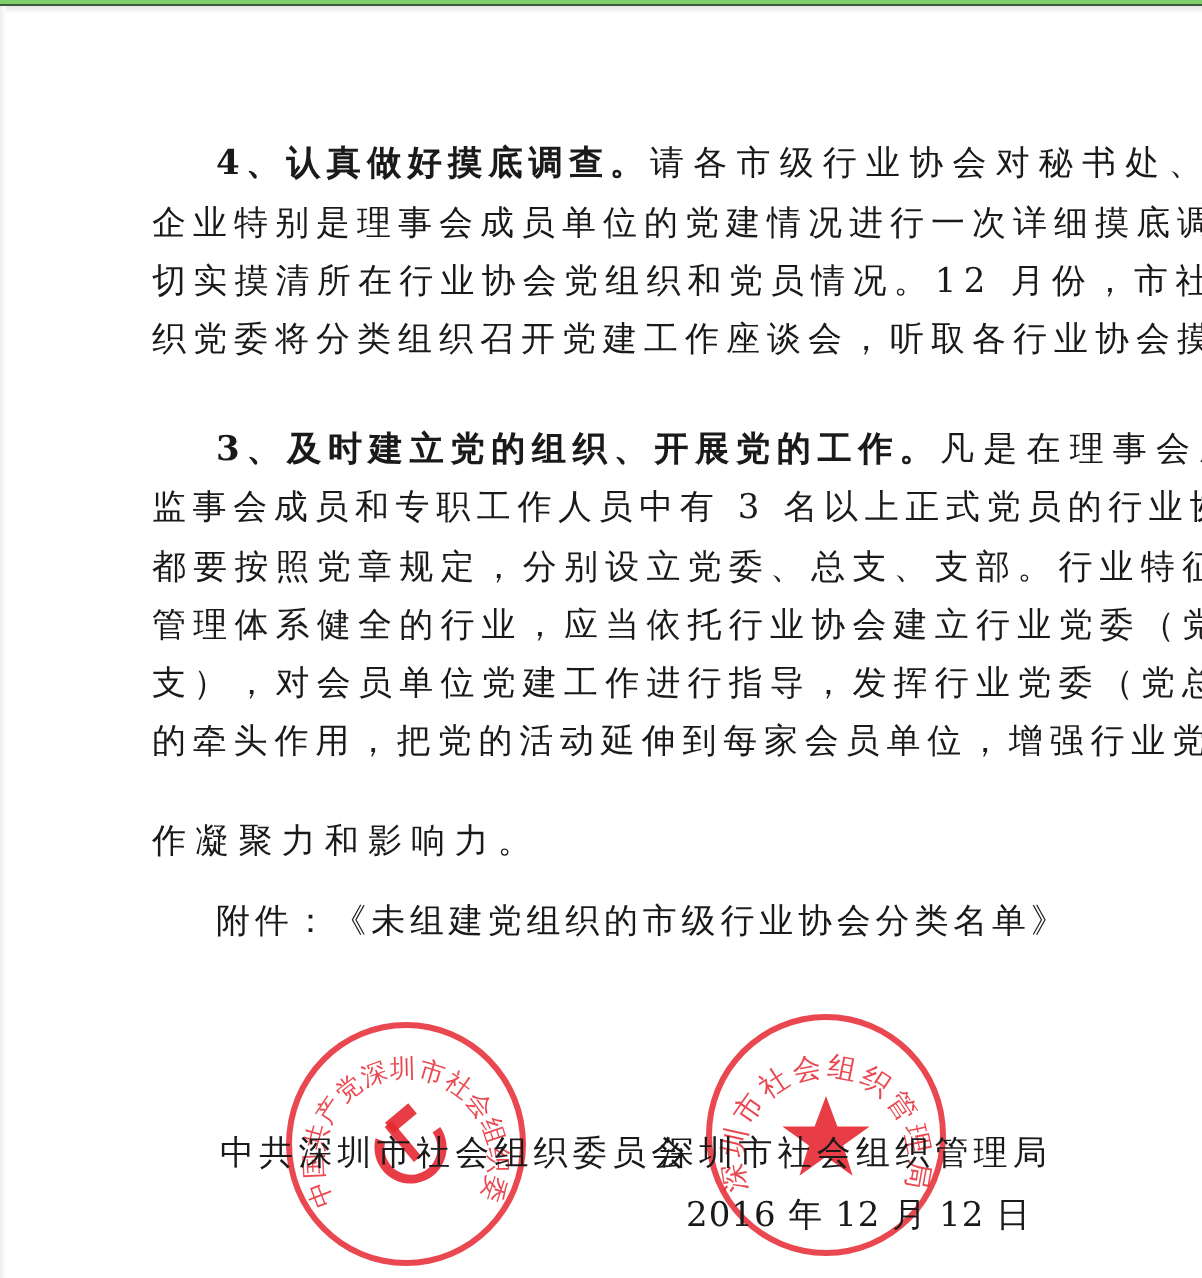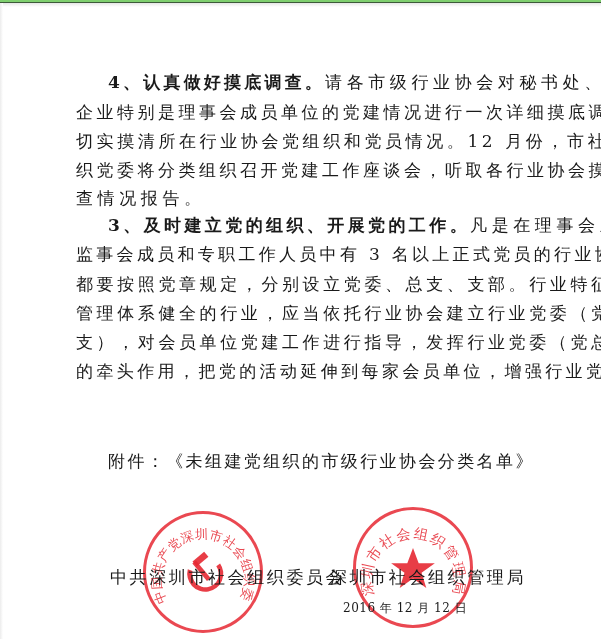--- a/index.html
+++ b/index.html
@@ -9,49 +9,49 @@
     .top-bar-dark { position: absolute; left: 0; top: 2px; width: 601px; height: 1px; background: #3d5a3a; }
     .top-shadow { position: absolute; left: 0; top: 3px; width: 601px; height: 4px; background: linear-gradient(#e6e6e6, #ffffff); }
     .left-shadow { position: absolute; left: 0; top: 3px; width: 3px; height: 636px; background: linear-gradient(90deg, #ececec, #ffffff); }
     .page { position: absolute; left: 0; top: 0; width: 601px; height: 639px; }
     .line { position: absolute; left: 76px; width: 450px; height: 24px; line-height: 24px; font-size: 17px; letter-spacing: 4.6px; white-space: nowrap; }
     .line.indent { left: 108px; width: 420px; }
     .bold { font-weight: bold; letter-spacing: 3.2px; }
     .stamp { position: absolute; border-radius: 50%; border: 3px solid rgba(230,40,50,0.85); }
     .stamp-text { position: absolute; left: 0; top: 0; width: 100%; height: 100%; }
     .sig { position: absolute; font-size: 17px; line-height: 24px; letter-spacing: 2.6px; white-space: nowrap; z-index: 3; color: #1a1a1a; }
-    .date { position: absolute; font-size: 12px; line-height: 24px; white-space: nowrap; z-index: 3; letter-spacing: 0.5px; }
+    .date { position: absolute; font-size: 17px; line-height: 24px; white-space: nowrap; z-index: 3; letter-spacing: 0.5px; }
     svg text { font-family: "DejaVu Sans", sans-serif; }
   </style>
 </head>
 <body>
 
 <div class="top-bar"></div>
 <div class="top-bar-dark"></div>
 <div class="top-shadow"></div>
 <div class="left-shadow"></div>
 
 <div class="page">
 
   <div class="line indent" style="top:70px;">
     <span class="bold">4、认真做好摸底调查。</span><span>请各市级行业协会对秘书处、会员</span>
   </div>
   <div class="line" style="top:100px; letter-spacing:3.5px;">企业特别是理事会成员单位的党建情况进行一次详细摸底调查，</div>
   <div class="line" style="top:129px; letter-spacing:3.6px;">切实摸清所在行业协会党组织和党员情况。12 月份，市社会组</div>
   <div class="line" style="top:158px; letter-spacing:3.5px;">织党委将分类组织召开党建工作座谈会，听取各行业协会摸底调</div>
-  <div class="line" style="top:186px;">查情况报告。</div>
 
   <div class="line indent" style="top:213px;">
     <span class="bold" style="letter-spacing:3.4px;">3、及时建立党的组织、开展党的工作。</span><span>凡是在理事会成员、</span>
   </div>
   <div class="line" style="top:242px; letter-spacing:3.3px;">监事会成员和专职工作人员中有 3 名以上正式党员的行业协会，</div>
   <div class="line" style="top:272px; letter-spacing:3.6px;">都要按照党章规定，分别设立党委、总支、支部。行业特征明显、</div>
   <div class="line" style="top:301px; letter-spacing:3.6px;">管理体系健全的行业，应当依托行业协会建立行业党委（党总</div>
   <div class="line" style="top:330px; letter-spacing:3.6px;">支），对会员单位党建工作进行指导，发挥行业党委（党总支）</div>
   <div class="line" style="top:359px; letter-spacing:3.4px;">的牵头作用，把党的活动延伸到每家会员单位，增强行业党建工</div>
+  <div class="line" style="top:409px;">作凝聚力和影响力。</div>
 
   <div class="line indent" style="top:449px; width:440px; letter-spacing:2.4px;">附件：《未组建党组织的市级行业协会分类名单》</div>
 
   <div class="stamp" style="left:143px; top:511px; width:120px; height:122px;">
     <svg class="stamp-text" viewBox="0 0 120 122">
       <defs>
         <path id="arcL" d="M 22 92 A 44 44 0 1 1 98 92"></path>
       </defs>
       <text font-size="13.5" fill="#e52832" fill-opacity="0.85" letter-spacing="0.5">
         <textPath href="#arcL" startOffset="0">中国共产党深圳市社会组织委员会</textPath>

